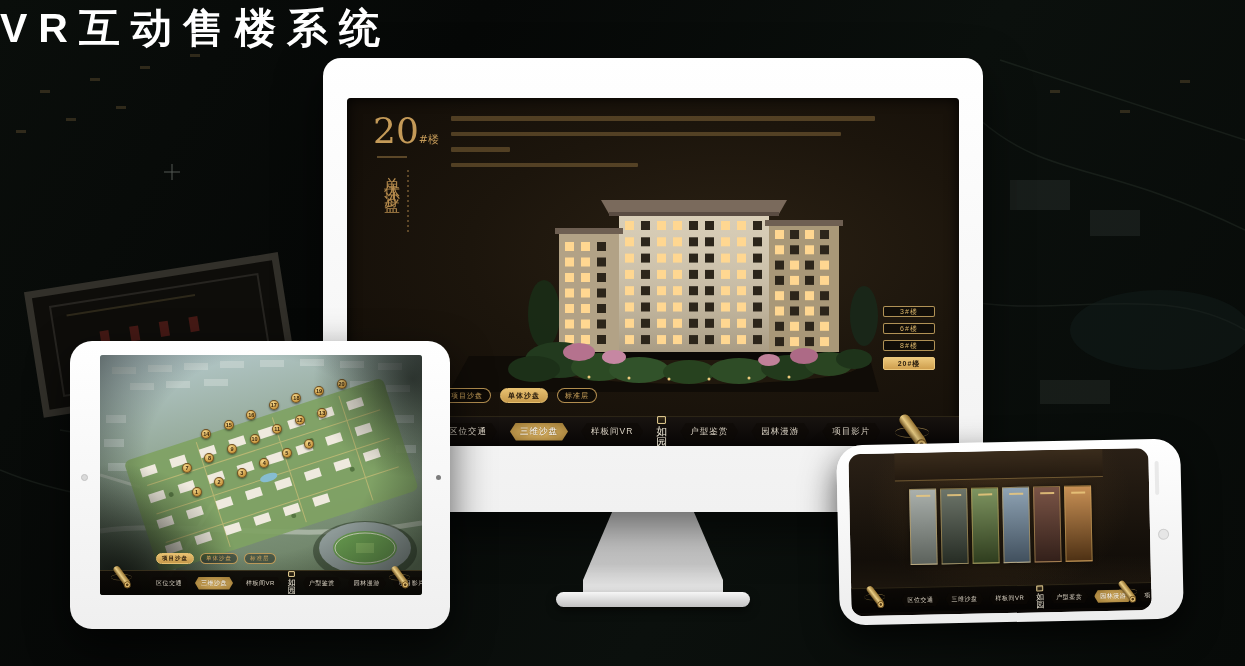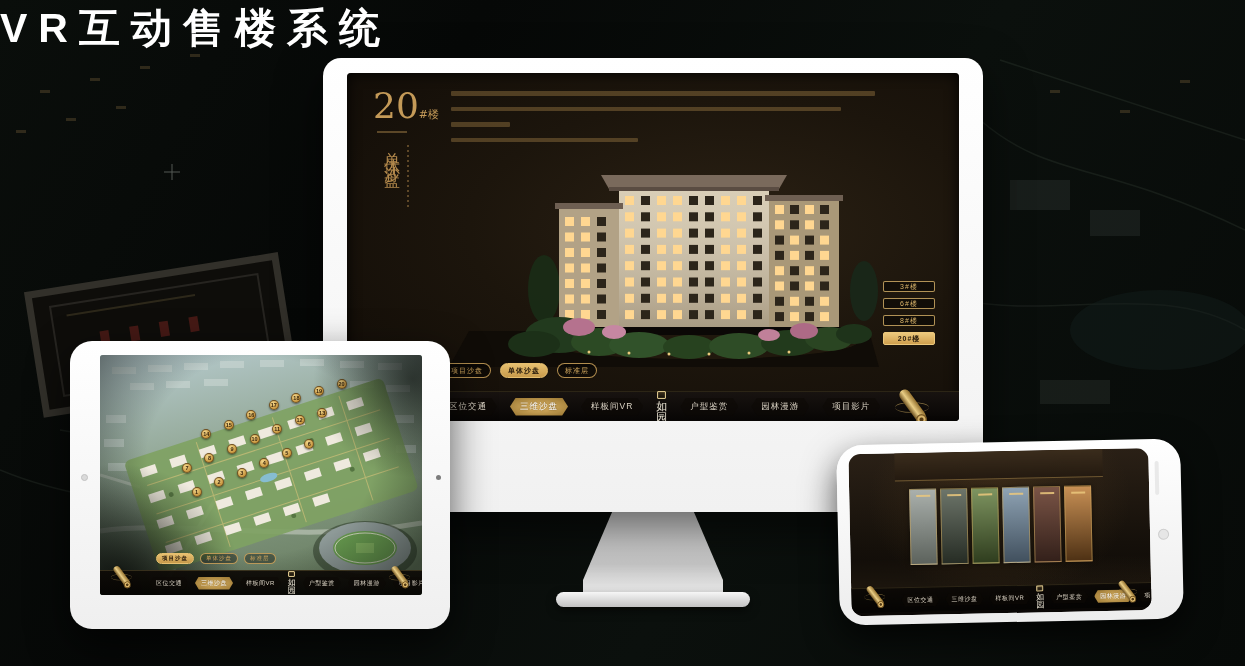--- a/index.html
+++ b/index.html
@@ -14,21 +14,21 @@
   
   .page-title{position:absolute;top:1px;left:0;width:100%;text-align:left;z-index:8;
     color:#fff;font-size:41px;font-weight:bold;letter-spacing:11px;}
   .footnote{position:absolute;right:6px;bottom:1px;z-index:8;color:#f5f5f5;
     font-size:15px;letter-spacing:2.5px;}
 
   
   .monitor{position:absolute;left:323px;top:58px;width:660px;height:454px;z-index:1;
     background:linear-gradient(#ffffff,#f1f1f1);border-radius:18px;
     box-shadow:0 18px 45px rgba(0,0,0,.6);}
-  .monitor-screen{position:absolute;left:24px;top:15px;width:612px;height:348px;
+  .monitor-screen{position:absolute;left:24px;top:40px;width:612px;height:348px;
     border-radius:4px;overflow:hidden;
     background:radial-gradient(ellipse at 62% 45%,#2b2114 0%,#1c150c 48%,#110c07 100%);
     box-shadow:inset 0 0 14px rgba(0,0,0,.9);}
   .monitor-stand{position:absolute;left:583px;top:508px;width:140px;height:90px;z-index:1;
     background:linear-gradient(#ececec,#c7c7c7 62%,#ededed);
     clip-path:polygon(22% 0,78% 0,100% 80%,100% 100%,0 100%,0 80%);}
   .monitor-base{position:absolute;left:556px;top:592px;width:194px;height:15px;z-index:1;
     border-radius:8px;background:linear-gradient(#f6f6f6,#c2c2c2);box-shadow:0 4px 10px rgba(0,0,0,.5);}
 
   

